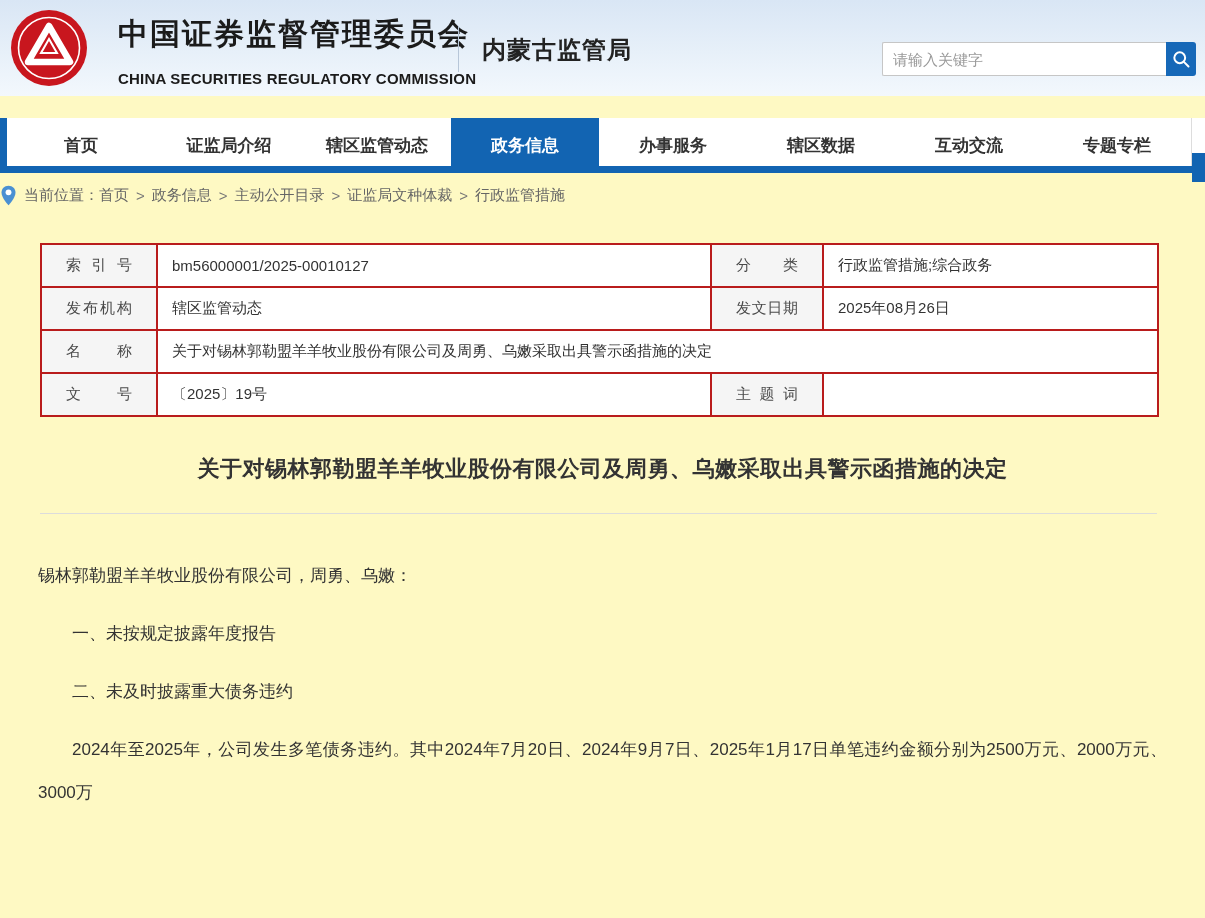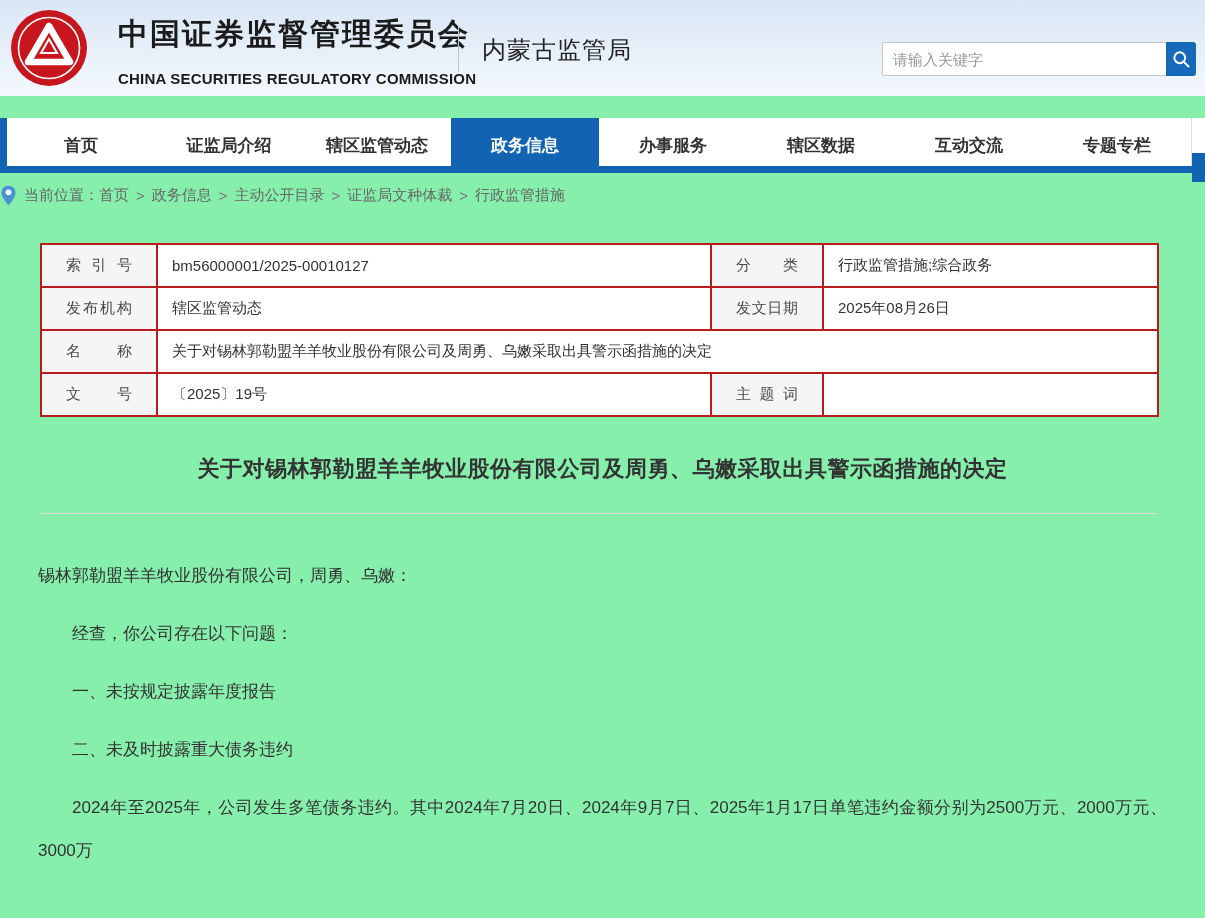--- a/index.html
+++ b/index.html
@@ -1,28 +1,28 @@
 <!DOCTYPE html>
 <html><head>
 <meta charset="utf-8">
 <style>
   * { margin:0; padding:0; box-sizing:border-box; }
   html,body { width:1205px; height:918px; overflow:hidden; background:#fff;
     font-family:"Liberation Sans","DejaVu Sans",sans-serif; }
-  #page { position:relative; width:1205px; height:918px; background:#86efac; }
+  #page { position:relative; width:1205px; height:918px; background:#fef9c3; }
 
   
   .header { position:relative; height:96px;
     background:linear-gradient(180deg,#d9e6f5 0%,#e7f0f9 55%,#f3f8fd 100%); }
   .logo-seal { position:absolute; left:10px; top:9px; width:78px; height:78px; }
   .org-block { position:absolute; left:118px; top:16px; }
   .org-cn { font-size:30px; font-weight:700; color:#1b1b1b; letter-spacing:2px; line-height:1.2; }
   .org-en { font-size:15px; font-weight:700; color:#1b1b1b; letter-spacing:0.2px; margin-top:18px; }
   .header-divider { position:absolute; left:458px; top:26px; width:1px; height:46px; background:#b7c6d8; }
-  .bureau-name { position:absolute; left:482px; top:34px; font-size:24px; font-weight:400; color:#222; letter-spacing:1px; }
+  .bureau-name { position:absolute; left:482px; top:34px; font-size:24px; font-weight:700; color:#222; letter-spacing:1px; }
   .search-box { position:absolute; right:9px; top:42px; display:flex; align-items:stretch; height:34px; }
   .search-input { width:284px; height:34px; border:1px solid #c6c6c6; border-right:none;
     padding:0 10px; font-size:15px; color:#333; outline:none; background:#fff; border-radius:2px 0 0 2px; }
   .search-input::placeholder { color:#999; }
   .search-btn { width:30px; height:34px; background:#1668b8; border:none; cursor:pointer;
     display:flex; align-items:center; justify-content:center; border-radius:0 3px 3px 0; }
 
   
   .nav-wrap { position:relative; margin-top:22px; height:55px; background:#fff; }
   .nav-left-edge { position:absolute; left:0; top:0; width:7px; height:55px; background:#1264b2; }
@@ -153,19 +153,18 @@
       <td></td>
     </tr>
   </tbody>
     </table>
 
   <div class="article-title">关于对锡林郭勒盟羊羊牧业股份有限公司及周勇、乌嫩采取出具警示函措施的决定</div>
   <div class="title-divider"></div>
 
   <div class="article-body">
     <p class="no-indent">锡林郭勒盟羊羊牧业股份有限公司，周勇、乌嫩：</p>
-    <p>经查，你公司存在以下问题：</p>
     <p>一、未按规定披露年度报告</p>
     <p>二、未及时披露重大债务违约</p>
     <p>2024年至2025年，公司发生多笔债务违约。其中2024年7月20日、2024年9月7日、2025年1月17日单笔违约金额分别为2500万元、2000万元、3000万</p>
   </div>
 
 </div>
 
 </body></html>

